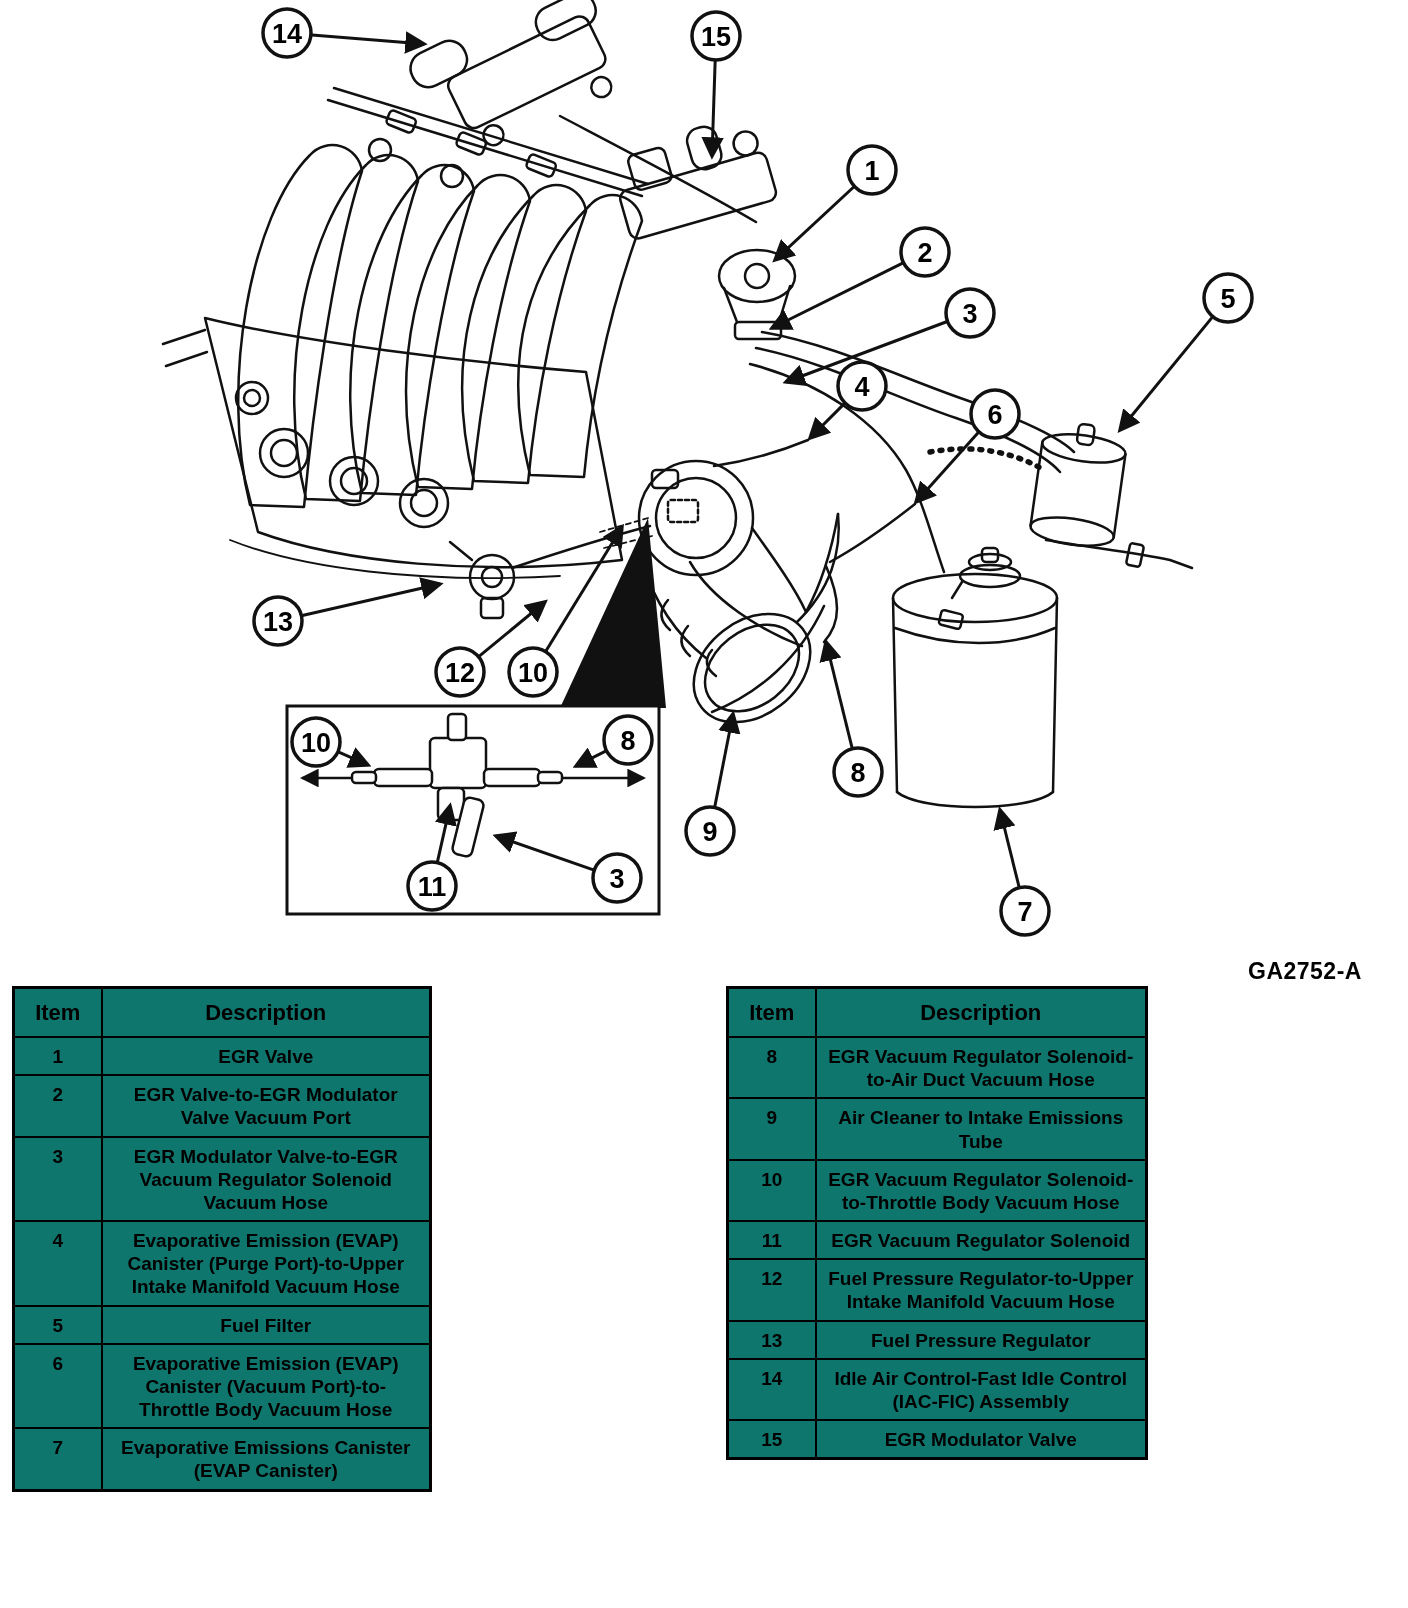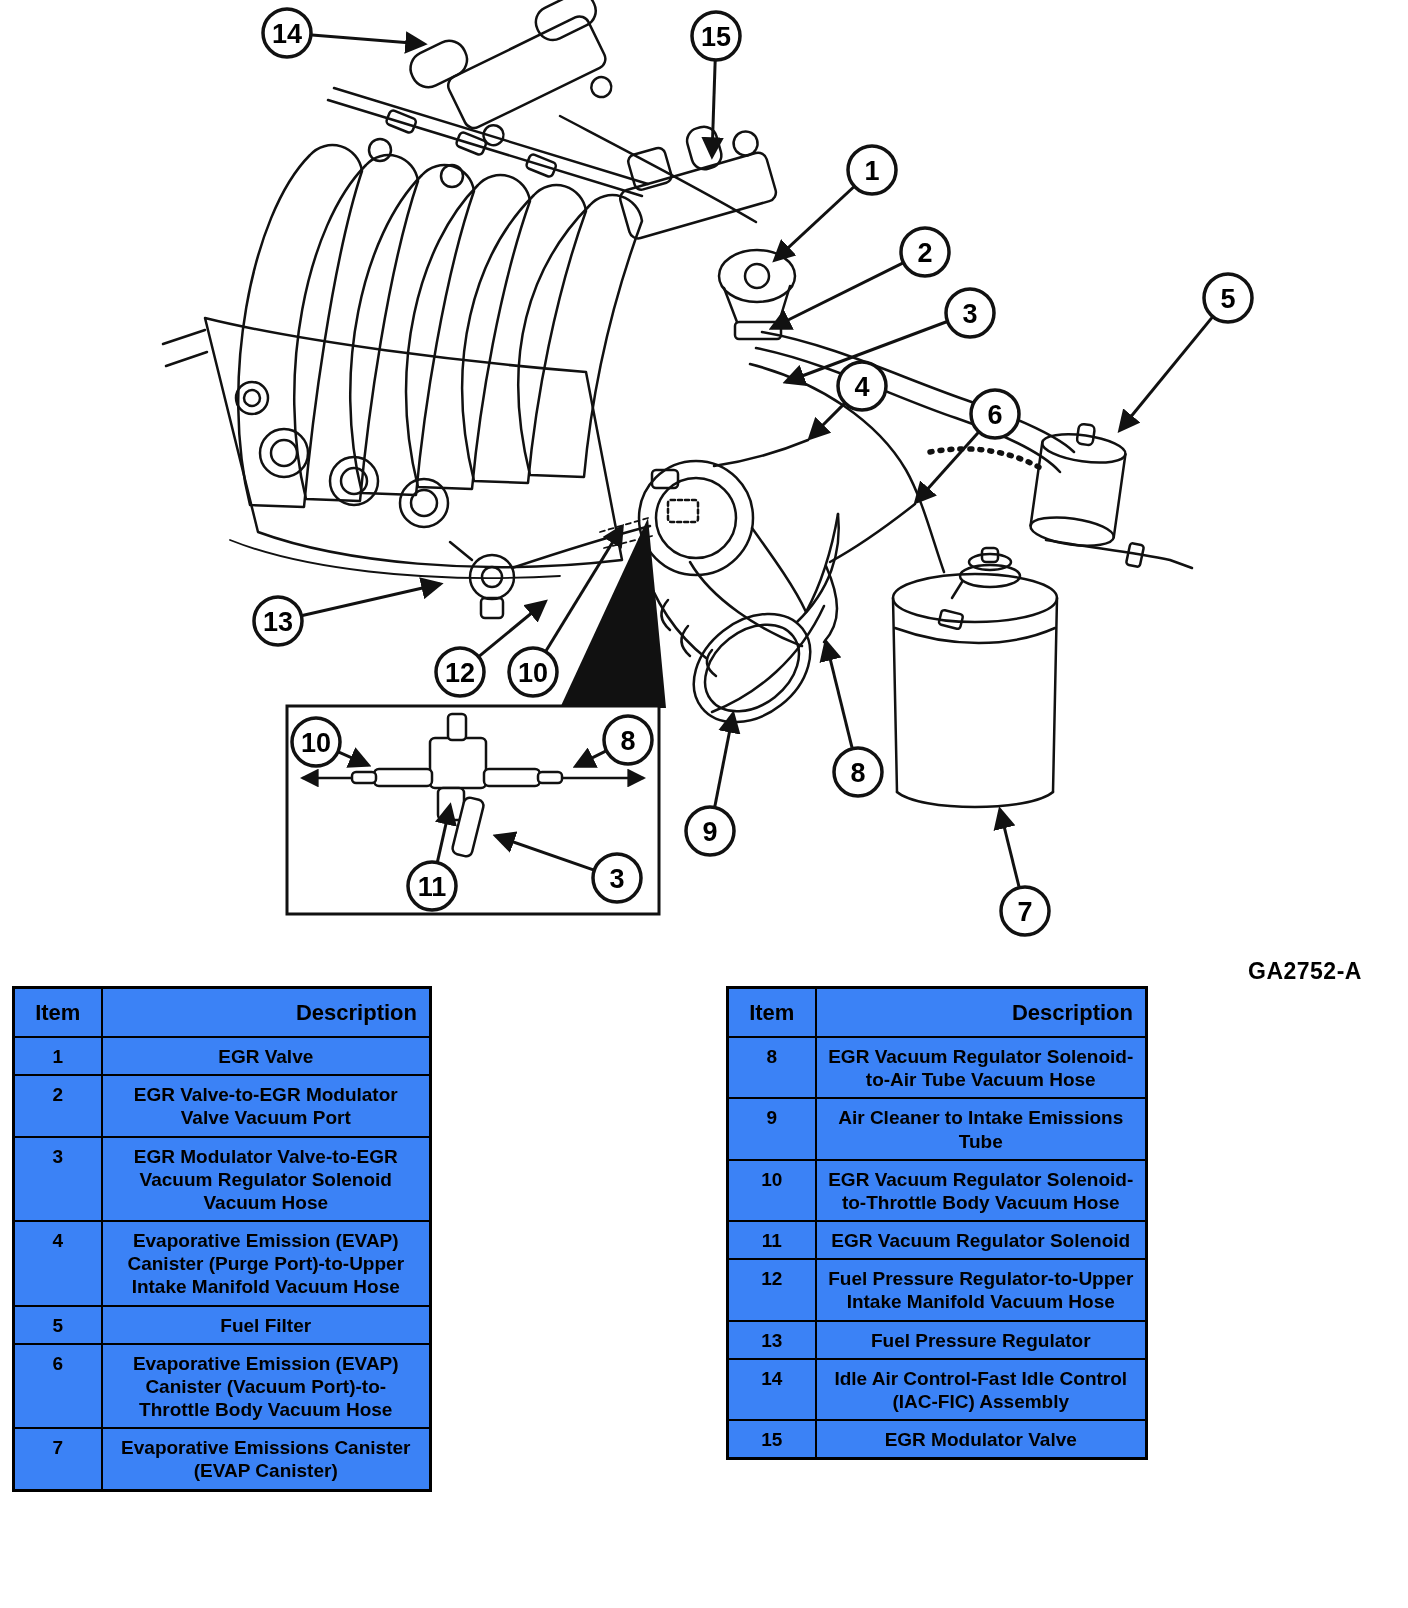--- a/index.html
+++ b/index.html
@@ -4,23 +4,23 @@
 <style>
   * { margin:0; padding:0; box-sizing:border-box; }
   html,body { background:#fff; }
   body { font-family:"Liberation Sans", sans-serif; color:#000; }
   #page { position:relative; width:1408px; height:1604px; background:#fff; overflow:hidden; }
 
   #diagram { position:absolute; left:0; top:0; }
 
   .fig-label { position:absolute; left:1248px; top:958px; font-size:23px; font-weight:bold; letter-spacing:.5px; }
 
-  .parts-table { position:absolute; border-collapse:collapse; background:#3b82f6; border:3px solid #000; table-layout:fixed; }
+  .parts-table { position:absolute; border-collapse:collapse; background:#0f766e; border:3px solid #000; table-layout:fixed; }
   .parts-table th, .parts-table td { border:2px solid #000; vertical-align:top; }
-  .parts-table th { font-size:22px; font-weight:bold; text-align:right; padding:11px 12px 10px; }
+  .parts-table th { font-size:22px; font-weight:bold; text-align:center; padding:11px 12px 10px; }
   .parts-table th.item-h { text-align:center; width:88px; }
   .parts-table td { font-size:19px; font-weight:bold; padding:7px 10px 6px; line-height:1.22;text-align:center; }
   .parts-table td.item { text-align:center; }
   #table-0 { left:12px;  top:986px; width:420px; }
   #table-1 { left:726px; top:986px; width:422px; }
 
   svg .ln { fill:none; stroke:#111; stroke-width:2.5; stroke-linecap:round; stroke-linejoin:round; }
   svg .thin { stroke-width:1.8; }
   svg text.callout-num { font-family:"Liberation Sans", sans-serif; font-size:27px; font-weight:bold; }
 </style>
@@ -306,21 +306,21 @@
   <table id="table-1" class="parts-table">
       <thead>
         <tr>
           <th class="item-h">Item</th>
           <th class="desc-h">Description</th>
         </tr>
       </thead>
       <tbody>
         <tr>
           <td class="item">8</td>
-          <td>EGR Vacuum Regulator Solenoid-to-Air Tube Vacuum Hose</td>
+          <td>EGR Vacuum Regulator Solenoid-to-Air Duct Vacuum Hose</td>
         </tr>
         <tr>
           <td class="item">9</td>
           <td>Air Cleaner to Intake Emissions Tube</td>
         </tr>
         <tr>
           <td class="item">10</td>
           <td>EGR Vacuum Regulator Solenoid-to-Throttle Body Vacuum Hose</td>
         </tr>
         <tr>

